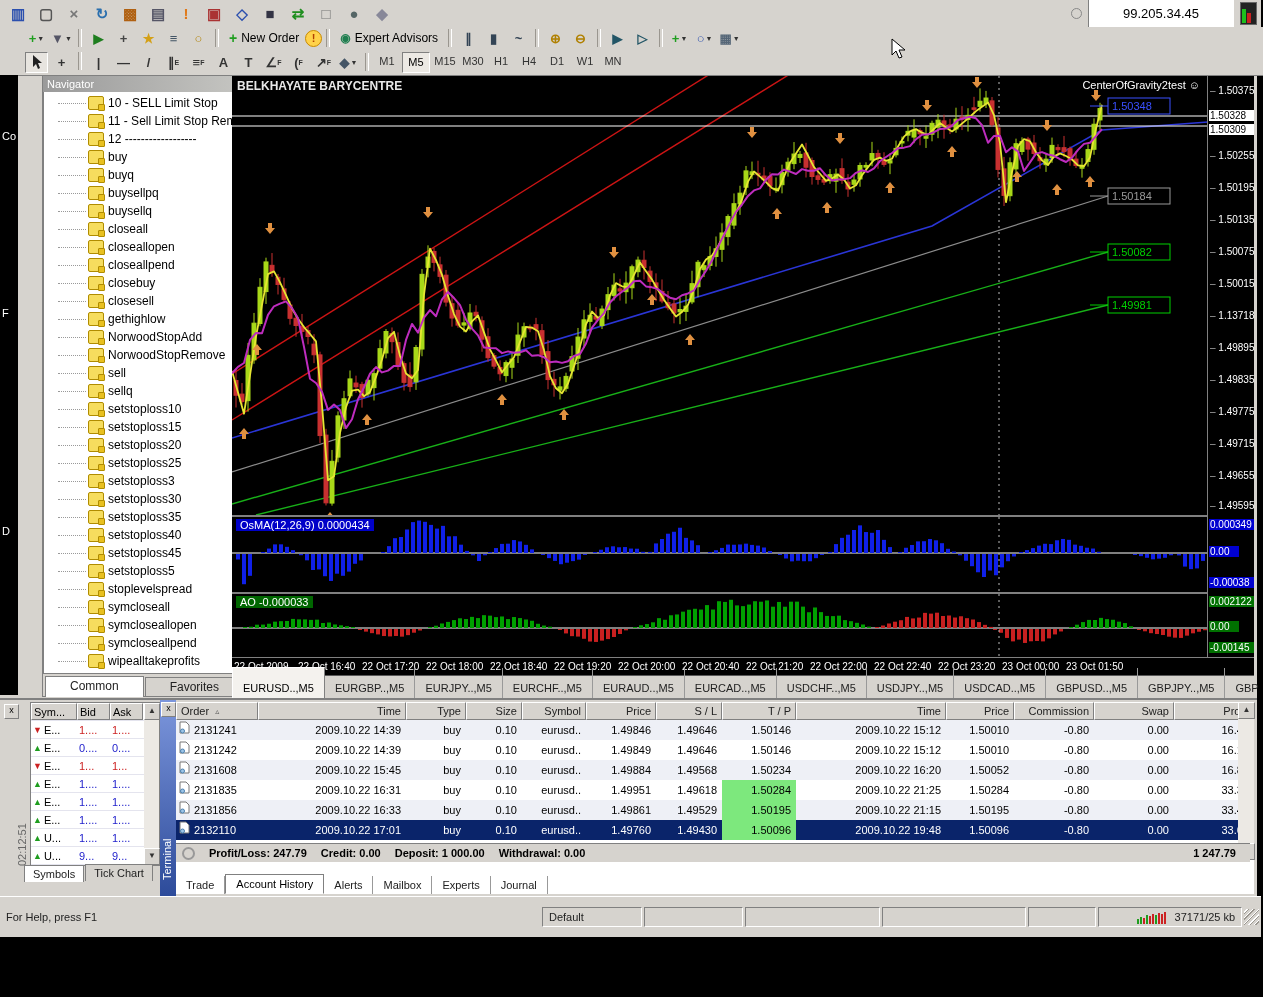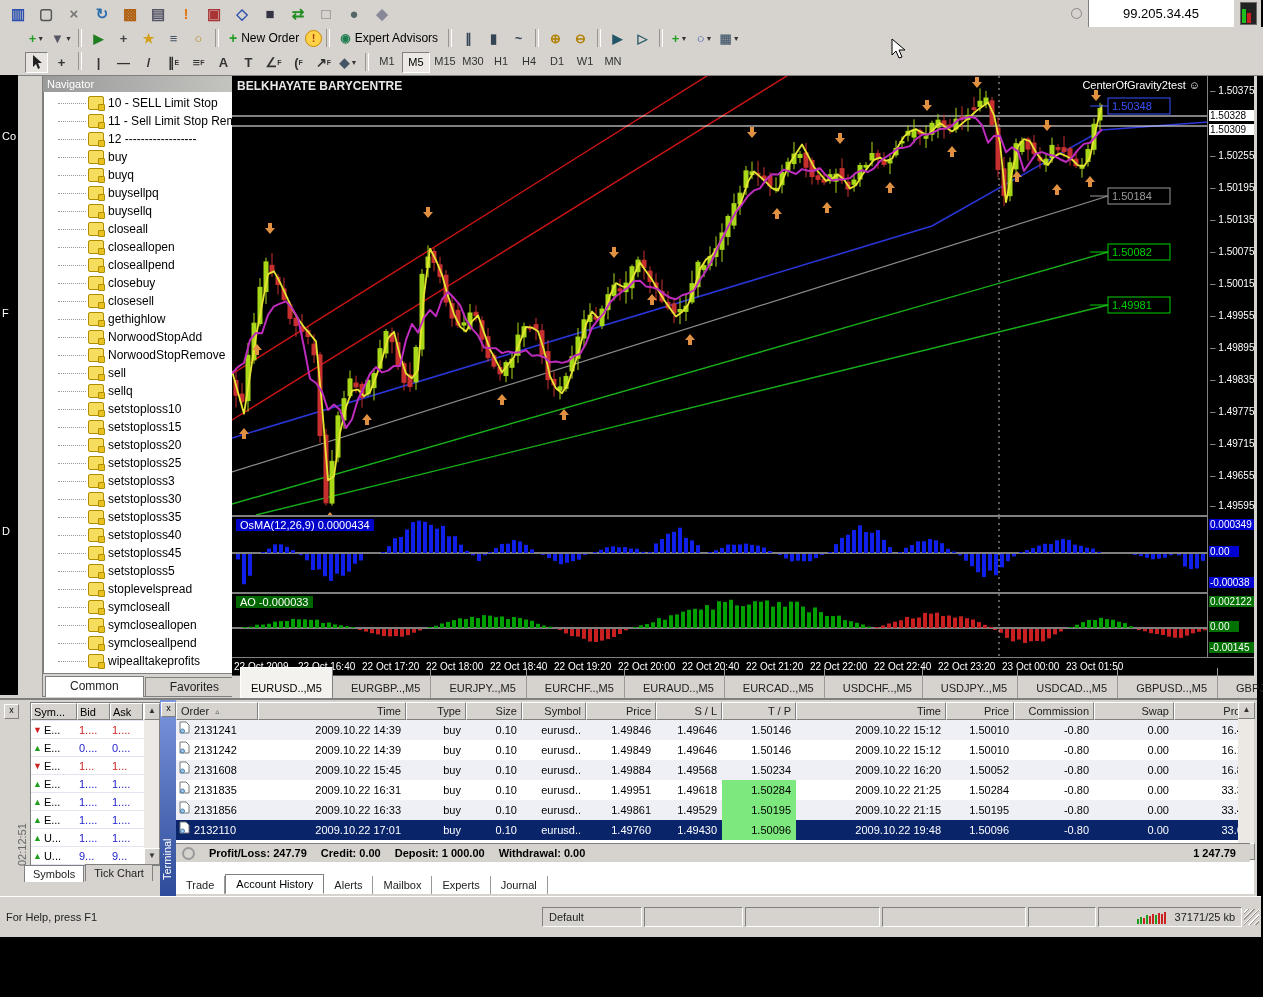--- a/index.html
+++ b/index.html
@@ -66,21 +66,21 @@
   .watermark{position:absolute;left:5px;top:3px;color:#e8e8e8;font-weight:bold;font-size:12px;z-index:4;}
   .ealabel{position:absolute;right:54px;top:3px;color:#fff;font-size:11px;z-index:4;}
   .indlabel{position:absolute;left:4px;top:2px;font-size:11px;padding:0 4px;z-index:4;color:#fff;}
   .il-blue{background:#0000c8;}
   .il-green{background:#006600;}
   .taxis{position:absolute;left:0;top:581px;width:1022px;height:18px;background:#000;border-top:1px solid #808080;}
   .tlab{position:absolute;top:3px;color:#fff;font-size:10px;white-space:nowrap;}
   
   .ctabs{position:absolute;left:232px;top:675px;width:1022px;height:23px;background:#d6d3ce;
          display:flex;align-items:center;border-top:1px solid #585858;}
-  .ctab{padding:14px 10px;font-size:11px;color:#222;white-space:nowrap;border-right:1px solid #999;margin-left:8px;}
+  .ctab{padding:14px 10px;font-size:11px;color:#222;white-space:nowrap;border-right:1px solid #999;}
   .ctab.active{background:#f4f2ee;border:1px solid;border-color:#fff #808080 #808080 #fff;color:#000;}
   
   .term{position:absolute;left:0;top:698px;width:1257px;height:196px;background:#d6d3ce;border-top:2px solid #808080;}
   .mw{position:absolute;left:0;top:0;width:160px;height:196px;}
   .mw-x{position:absolute;left:4px;top:4px;width:13px;height:13px;background:#d6d3ce;border:1px solid;
         border-color:#fff #808080 #808080 #fff;font-size:9px;line-height:11px;text-align:center;}
   .mwtime{position:absolute;left:16px;top:70px;height:96px;color:#666;font-size:11px;
           writing-mode:vertical-rl;transform:rotate(180deg);}
   .mwtbl{position:absolute;left:30px;top:2px;width:128px;height:162px;background:#fff;border:1px solid #808080;}
   .mwrow{display:grid;grid-template-columns:46px 33px 33px;height:17px;align-items:center;border-bottom:1px solid #e4e4ee;}
@@ -1183,21 +1183,21 @@
           <line x1="767" y1="0" x2="767" y2="200" stroke="#bbb" stroke-dasharray="2,4"></line>
         </svg>
     </div>
     <div class="scalecol" id="scalecol">
         <div class="tick" style="top:9px">1.50375</div>
         <div class="tick" style="top:74px">1.50255</div>
         <div class="tick" style="top:106px">1.50195</div>
         <div class="tick" style="top:138px">1.50135</div>
         <div class="tick" style="top:170px">1.50075</div>
         <div class="tick" style="top:202px">1.50015</div>
-        <div class="tick" style="top:234px">1.49955</div>
+        <div class="tick" style="top:234px">1.13718</div>
         <div class="tick" style="top:266px">1.49895</div>
         <div class="tick" style="top:298px">1.49835</div>
         <div class="tick" style="top:330px">1.49775</div>
         <div class="tick" style="top:362px">1.49715</div>
         <div class="tick" style="top:394px">1.49655</div>
         <div class="tick" style="top:424px">1.49595</div>
         <div class="pricebox pb-white" style="top:34px">1.50328</div>
         <div class="pricebox pb-white" style="top:48px">1.50309</div>
         <div class="pricebox pb-blue" style="top:443px">0.000349</div>
         <div class="pricebox pb-blue" style="top:470px;width:28px">0.00</div>

